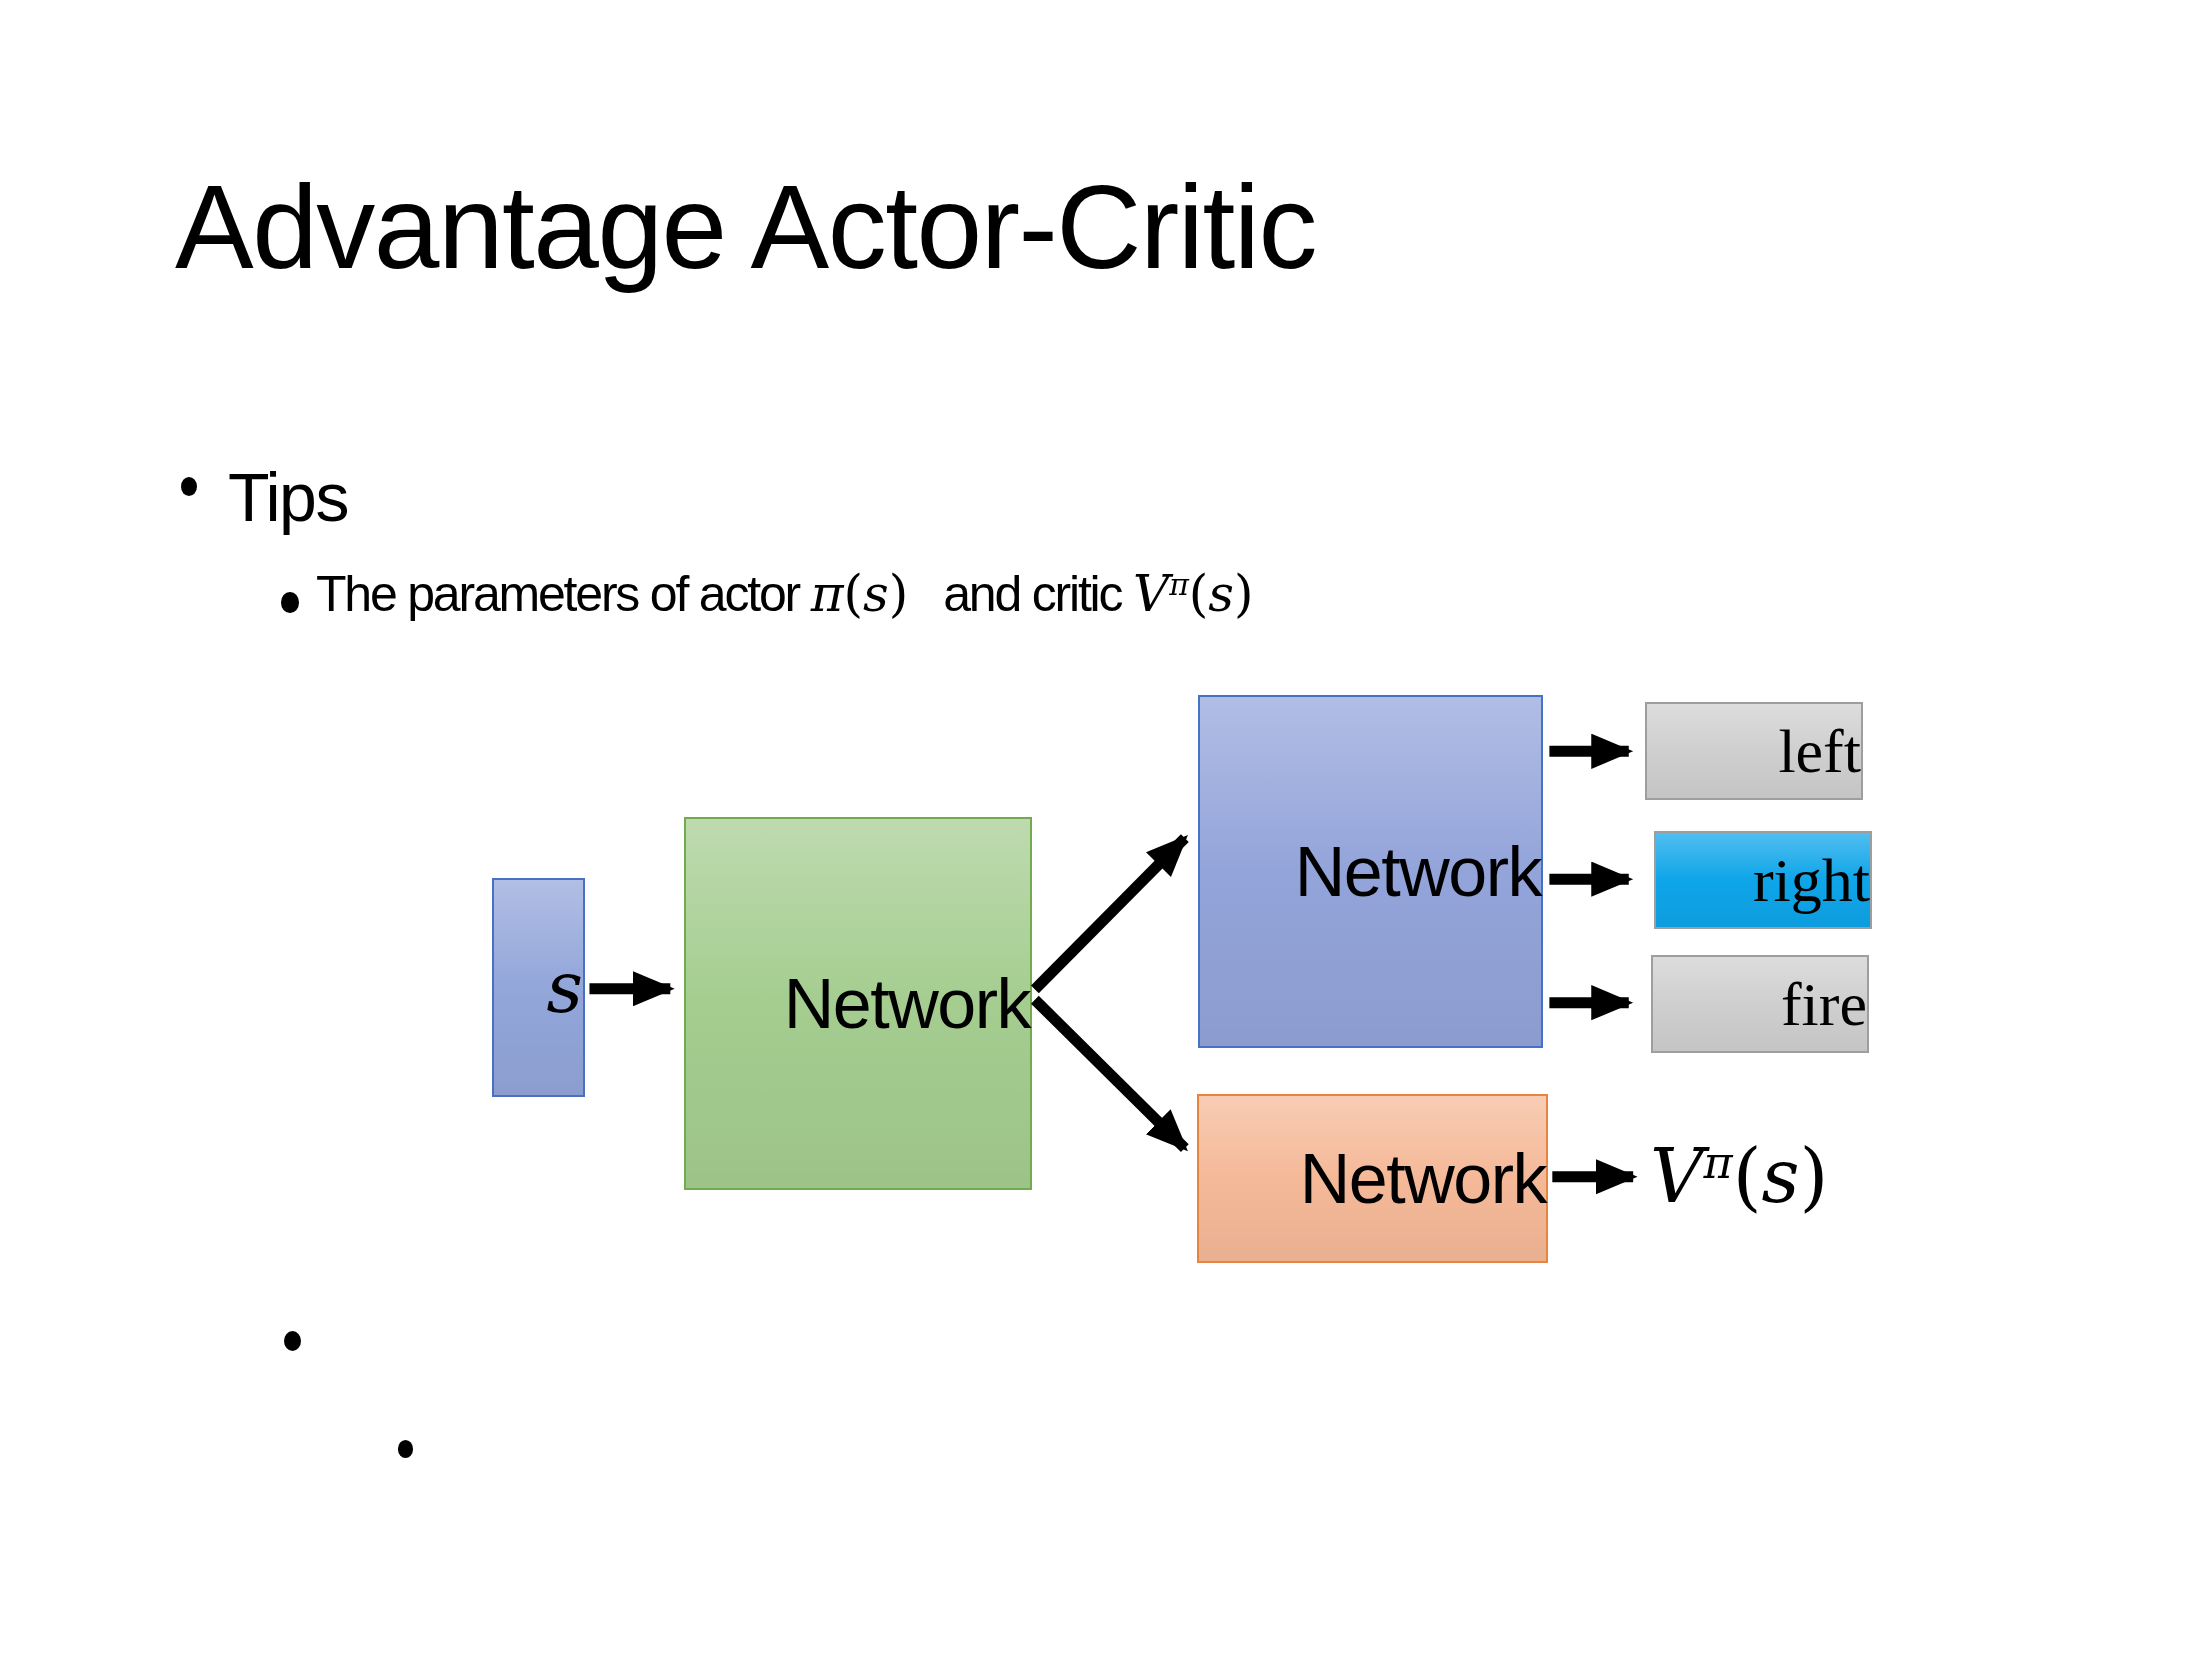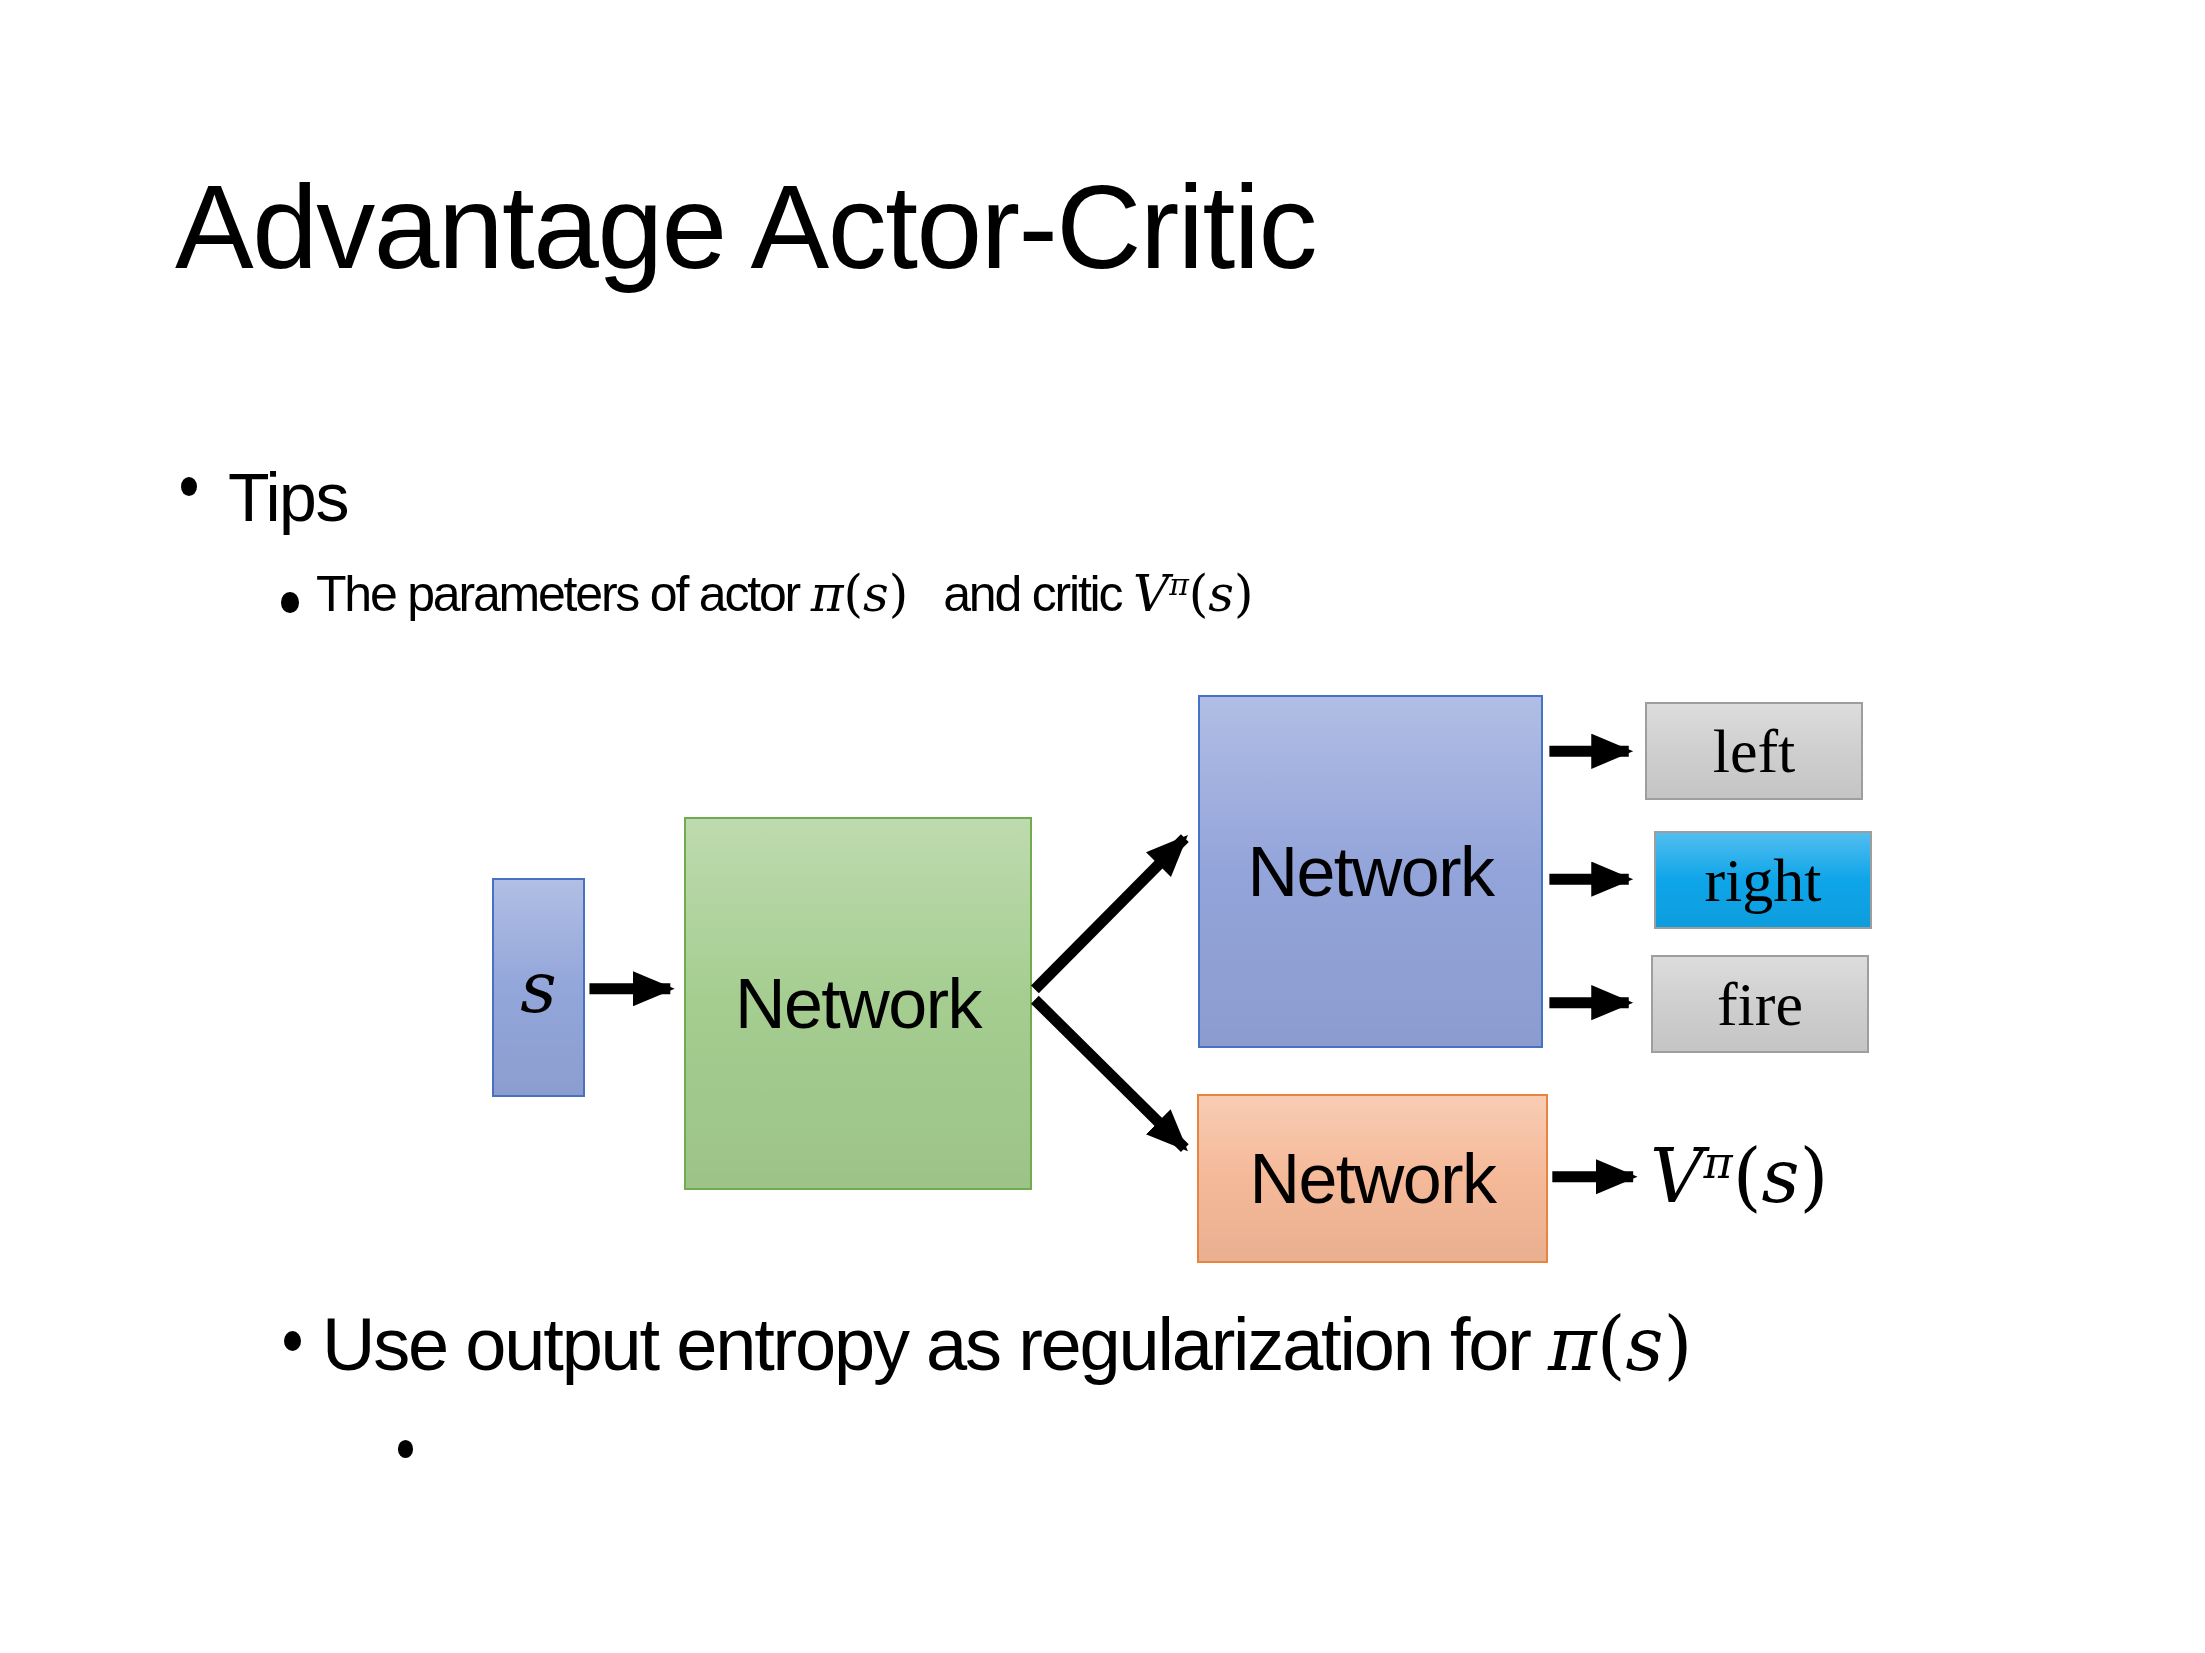--- a/index.html
+++ b/index.html
@@ -25,21 +25,21 @@
   .dot4{left:398px;top:1440px;width:15.4px;height:17.6px;}
   
   .math{font-family:"DejaVu Serif",serif;letter-spacing:0;}
   .mi{font-style:italic;}
   .mo{font-style:normal;}
   .math sup{font-size:60%;vertical-align:0.55em;letter-spacing:0;}
   .gap-before{margin-left:35px;}
   
   .box{
     position:absolute;box-sizing:border-box;border:2.2px solid #000;
-    display:flex;align-items:center;justify-content:center;
+    display:flex;align-items:center;justify-content:flex-end;
   }
   .box::after{
     content:"";position:absolute;inset:0;pointer-events:none;
     background:linear-gradient(180deg,rgba(255,255,255,.28) 0%,rgba(255,255,255,0) 50%,rgba(0,0,0,.05) 100%);
   }
   .box .lbl{position:relative;z-index:1;line-height:1;}
   .state-box{left:492px;top:878px;width:93px;height:219px;}
   .state-box .lbl{font-family:"DejaVu Serif",serif;font-style:italic;font-size:71px;}
   .shared-box{left:684px;top:817px;width:348px;height:373px;}
   .actor-box{left:1198px;top:695px;width:345px;height:353px;}
@@ -108,20 +108,17 @@
     <line x1="802" y1="1345" x2="912" y2="1345" marker-end="url(#ah)"></line>
     <line x1="1408" y1="1346" x2="1612" y2="1140" marker-end="url(#ah)"></line>
     <line x1="1408" y1="1360" x2="1612" y2="1562" marker-end="url(#ah)"></line>
     <line x1="2108" y1="1022" x2="2216" y2="1022" marker-end="url(#ah)"></line>
     <line x1="2108" y1="1196" x2="2216" y2="1196" marker-end="url(#ah)"></line>
     <line x1="2108" y1="1364" x2="2216" y2="1364" marker-end="url(#ah)"></line>
     <line x1="2112" y1="1601" x2="2222" y2="1601" marker-end="url(#ah)"></line>
   </svg>
 
   <span class="dot dot3"></span>
-  <div class="tline b3">
-    <span>Use output entropy as regularization for </span><span class="math"><span class="mi">π</span><span class="mo">(</span><span class="mi">s</span><span class="mo">)</span></span>
-  </div>
 
   <span class="dot dot4"></span>
 
 </div>
 
 
 </body></html>

